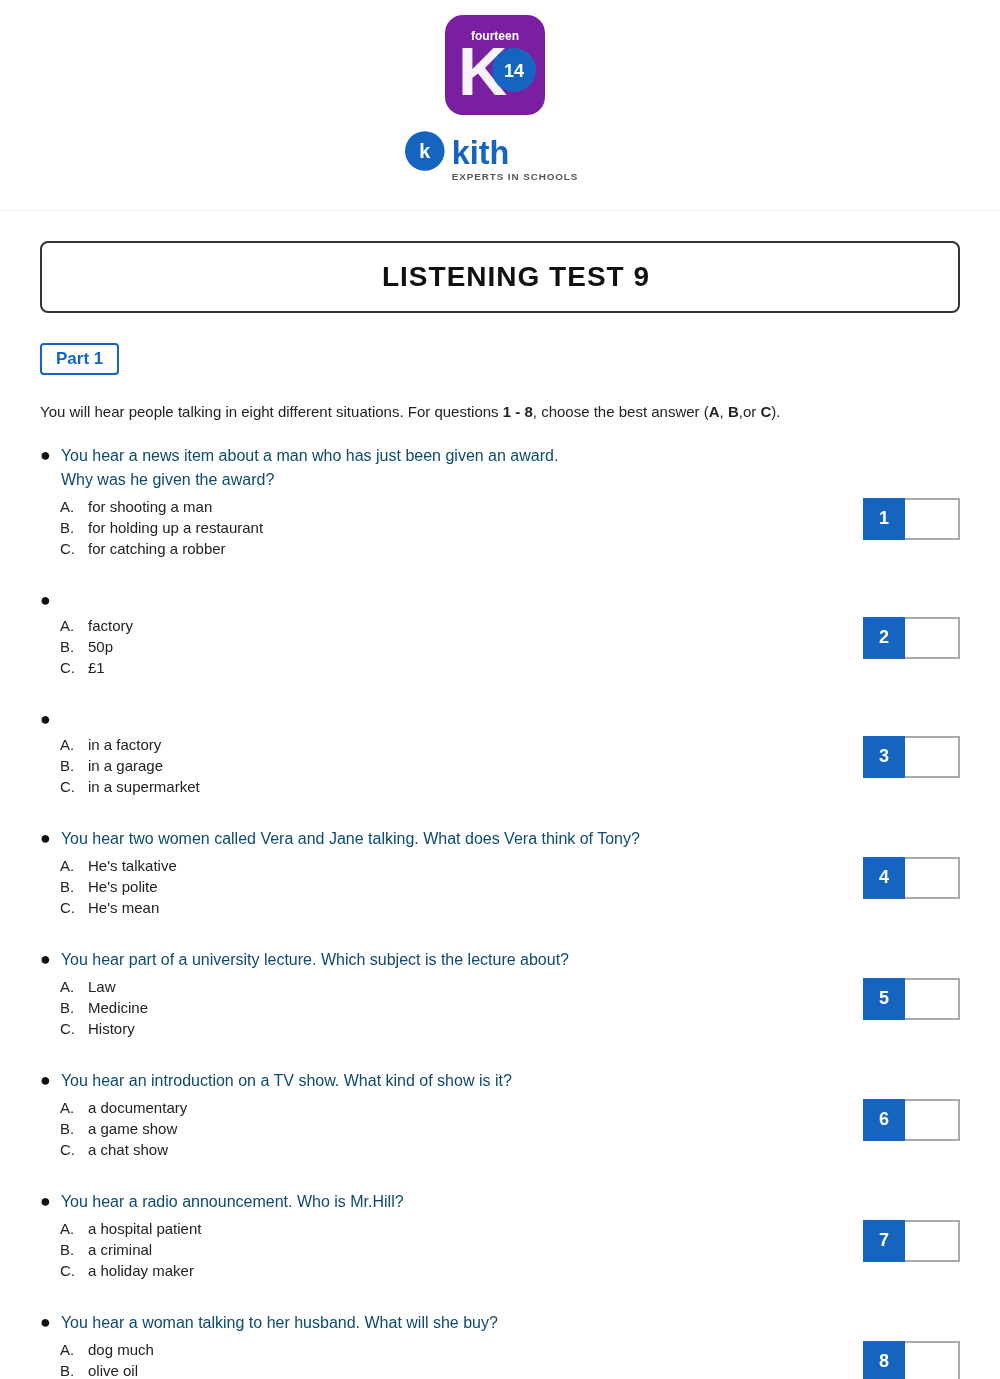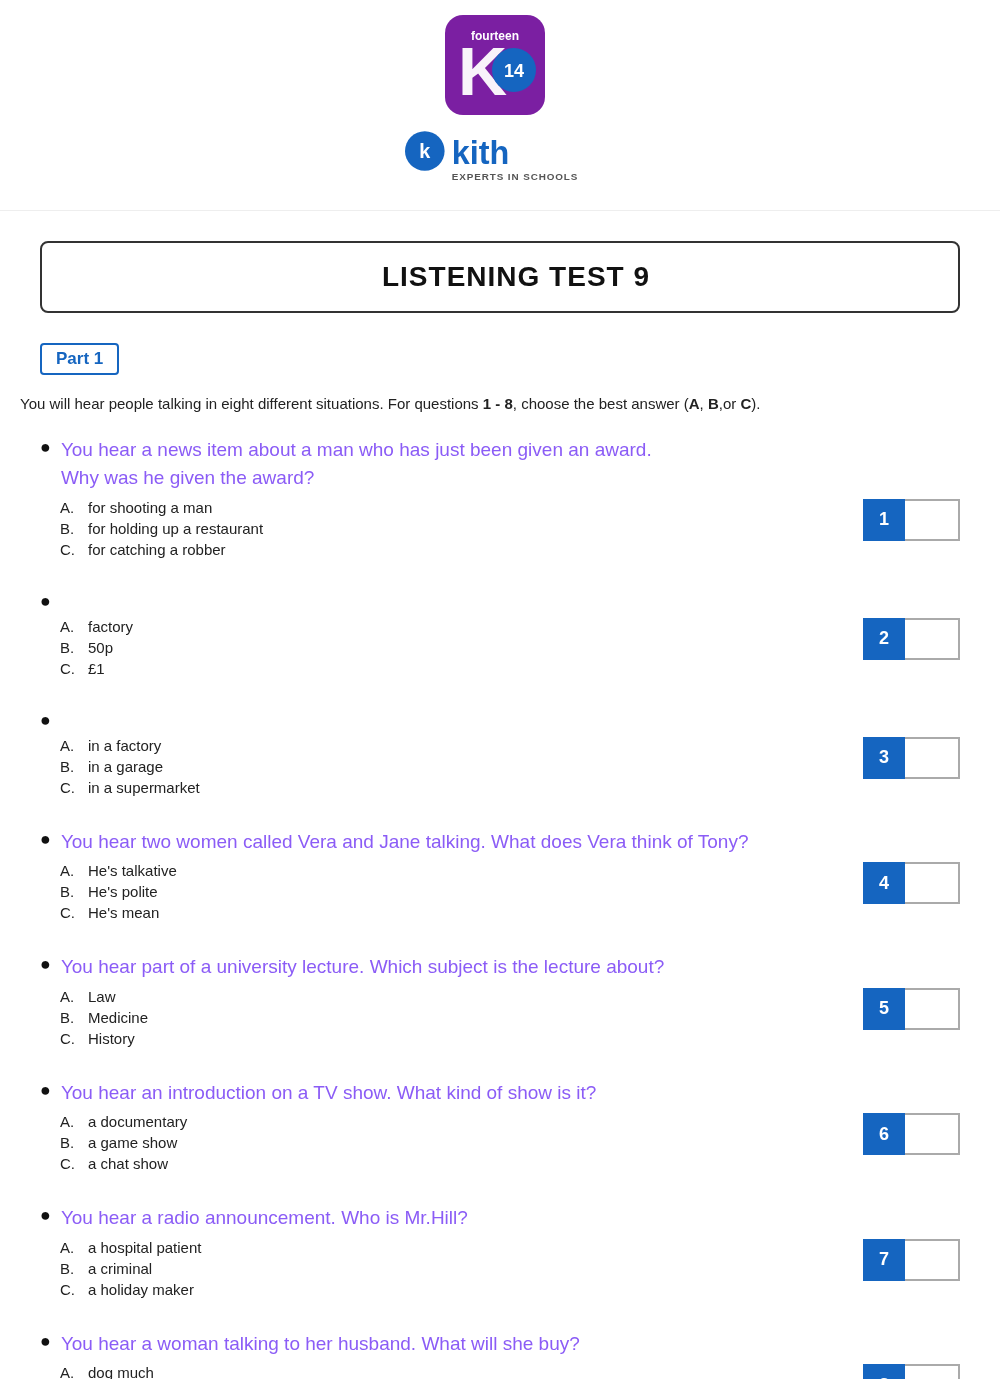--- a/index.html
+++ b/index.html
@@ -63,25 +63,25 @@
     }
 
     .part-badge {
       display: inline-block;
       border: 2px solid #1565c0;
       color: #1565c0;
       font-weight: bold;
       font-size: 17px;
       padding: 4px 14px;
       border-radius: 4px;
-      margin: 10px 40px 18px 40px;
+      margin: 10px 40px 26px 40px;
     }
 
     .instructions {
-      margin: 0 40px 20px 20px;
+      margin: 0 40px 20px 40px;
       font-size: 15px;
       line-height: 1.5;
       color: #222;
     }
 
     .instructions em {
       font-style: normal;
       font-weight: bold;
     }
 
@@ -97,23 +97,23 @@
 
     .bullet {
       font-size: 18px;
       margin-right: 10px;
       margin-top: 1px;
       color: #111;
       flex-shrink: 0;
     }
 
     .stem-text {
-      font-size: 19px;
+      font-size: 16px;
       line-height: 1.5;
-      color: #8b5cf6;
+      color: #0c4a6e;
     }
 
     .options-and-box {
       display: flex;
       justify-content: space-between;
       align-items: flex-start;
     }
 
     .options {
       margin-left: 20px;

